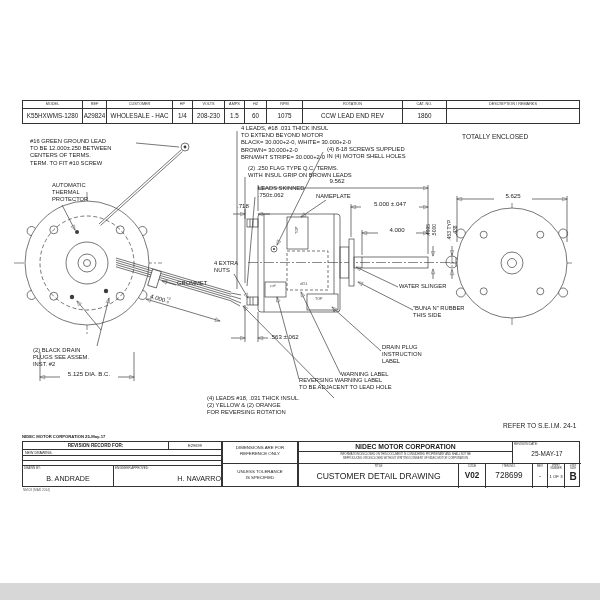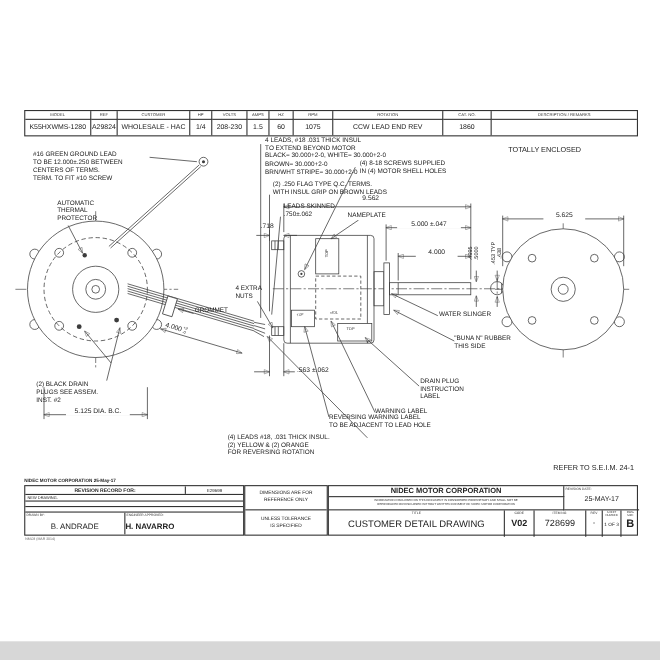--- a/index.html
+++ b/index.html
@@ -271,21 +271,21 @@
     <div class="tb" style="left:0;top:8px;width:100%;height:6px;border-bottom:.8px solid #333;font-size:3.6px;line-height:6px;padding-left:2px;">NEW DRAWING.</div>
     <div class="tb" style="left:0;top:14px;width:100%;height:5px;border-bottom:.8px solid #333;"></div>
     <div class="tb" style="left:0;top:19px;width:100%;height:5px;border-bottom:.8px solid #333;"></div>
     <div class="tb" style="left:0;top:24px;width:100%;height:20px;display:flex;">
       <div style="width:90px;border-right:.8px solid #333;position:relative;">
         <div class="lab" style="position:absolute;left:1px;top:1px;">DRAWN BY:</div>
         <div style="text-align:center;font-size:7.2px;margin-top:8px;">B. ANDRADE</div>
       </div>
       <div style="flex:1;position:relative;">
         <div class="lab" style="position:absolute;left:1px;top:1px;">ENGINEER APPROVED:</div>
-        <div style="text-align:left;font-size:7.2px;margin-top:8px;font-weight:bold;">H. NAVARRO</div>
+        <div style="text-align:right;font-size:7.2px;margin-top:8px;">H. NAVARRO</div>
       </div>
     </div>
   </div>
 
   <div class="box" style="left:222px;top:441px;width:76px;height:46px;">
     <div class="tb c" style="left:0;top:0;width:100%;height:22px;border-bottom:.8px solid #333;font-size:4.4px;line-height:1.3;padding-top:3px;white-space:pre-line;">DIMENSIONS ARE FOR
 REFERENCE ONLY</div>
     <div class="tb c" style="left:0;top:22px;width:100%;height:22px;font-size:4.4px;line-height:1.3;padding-top:5px;white-space:pre-line;">UNLESS TOLERANCE
 IS SPECIFIED</div>
   </div>

